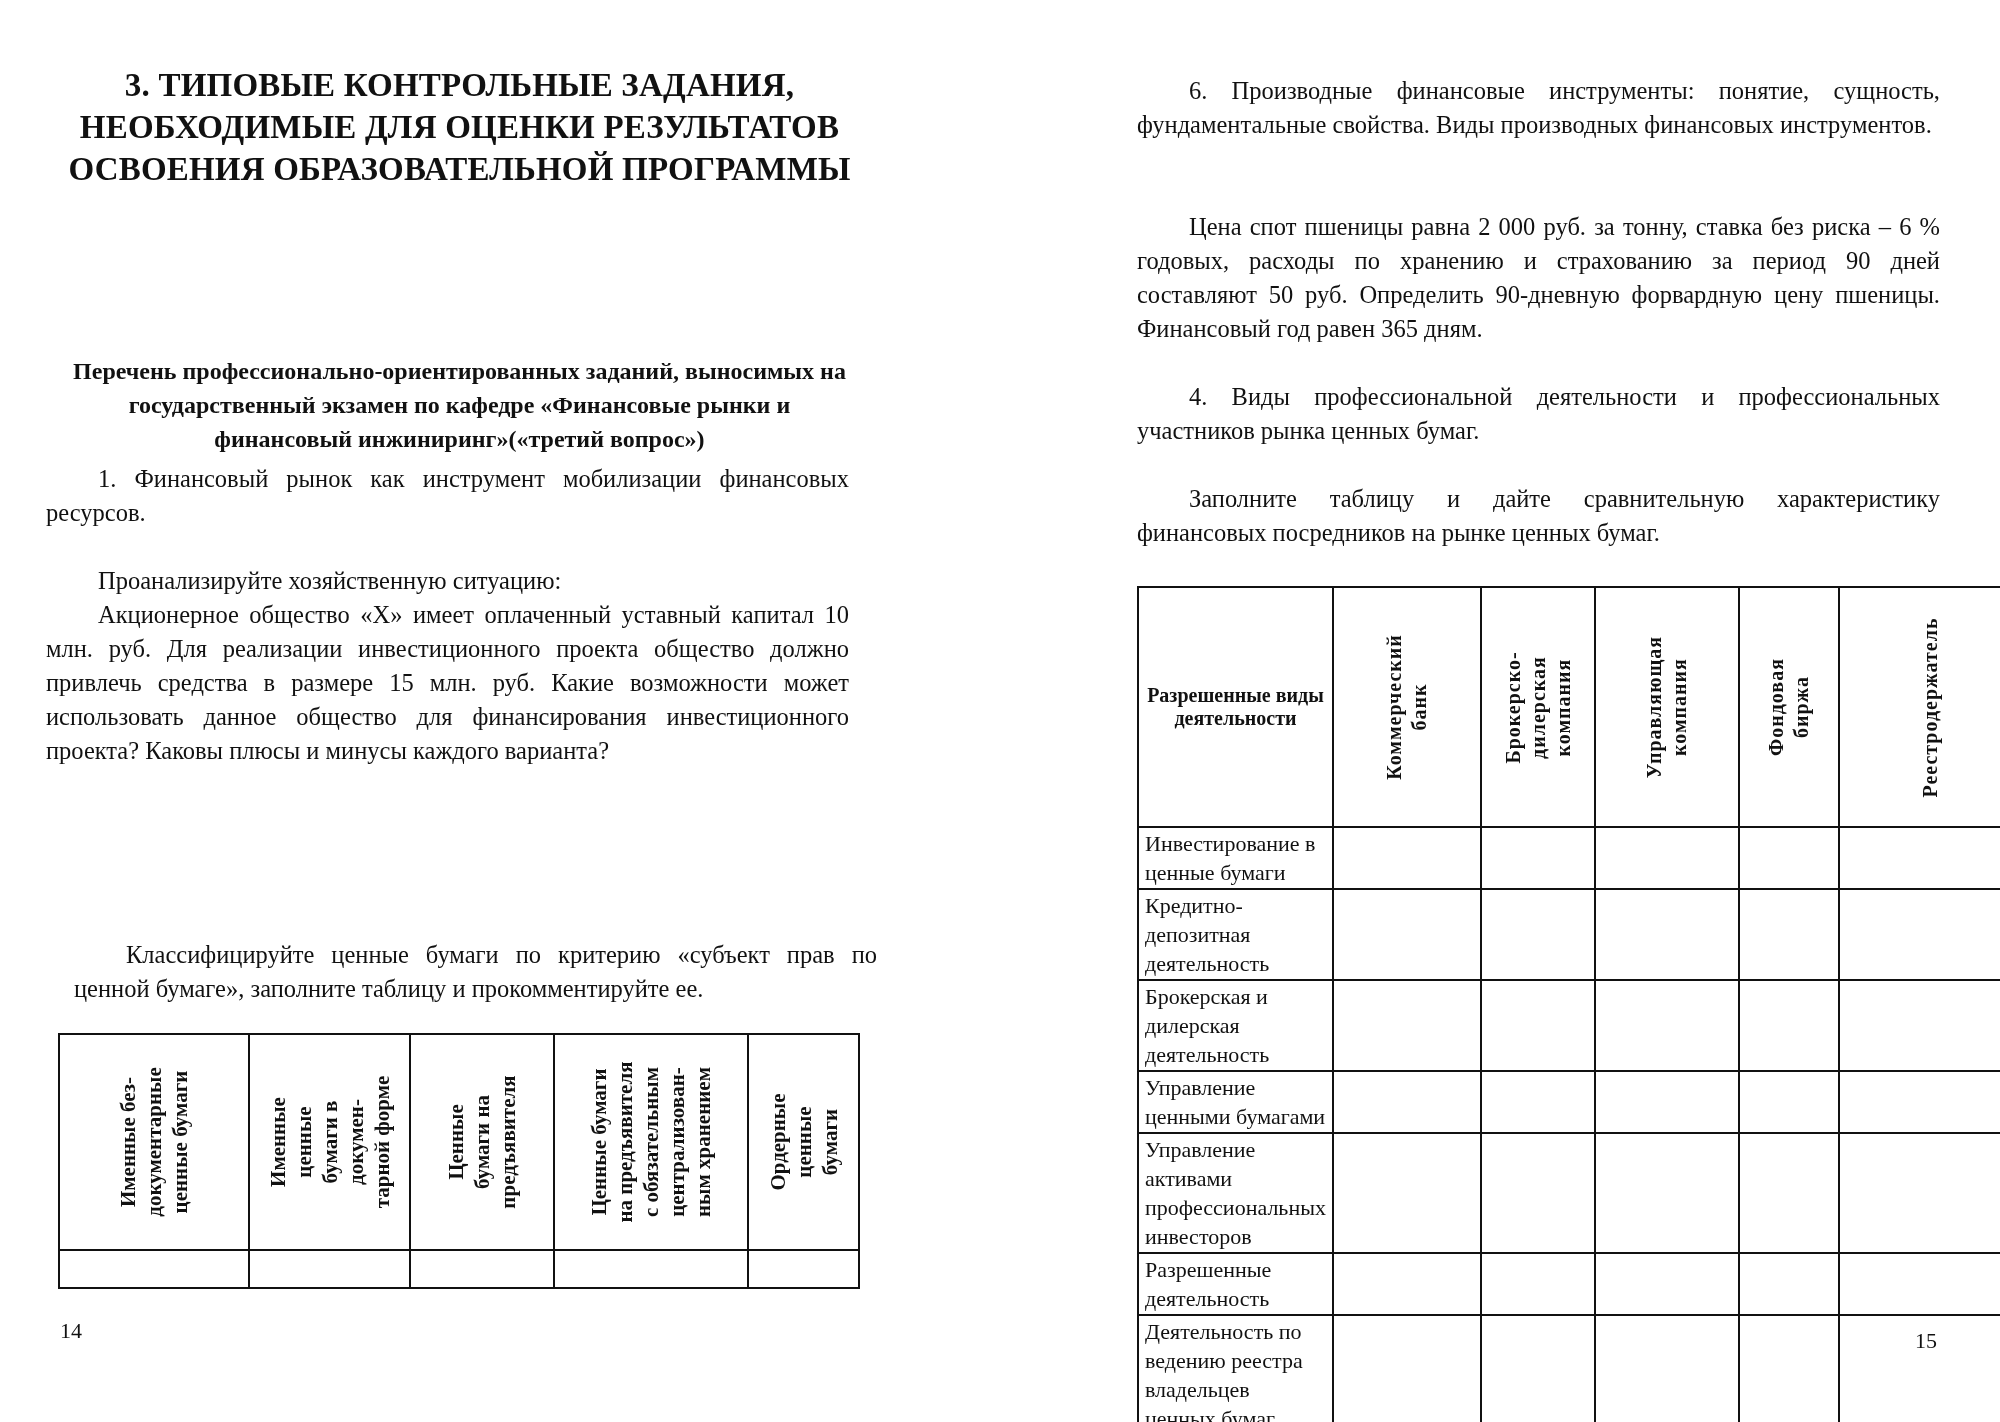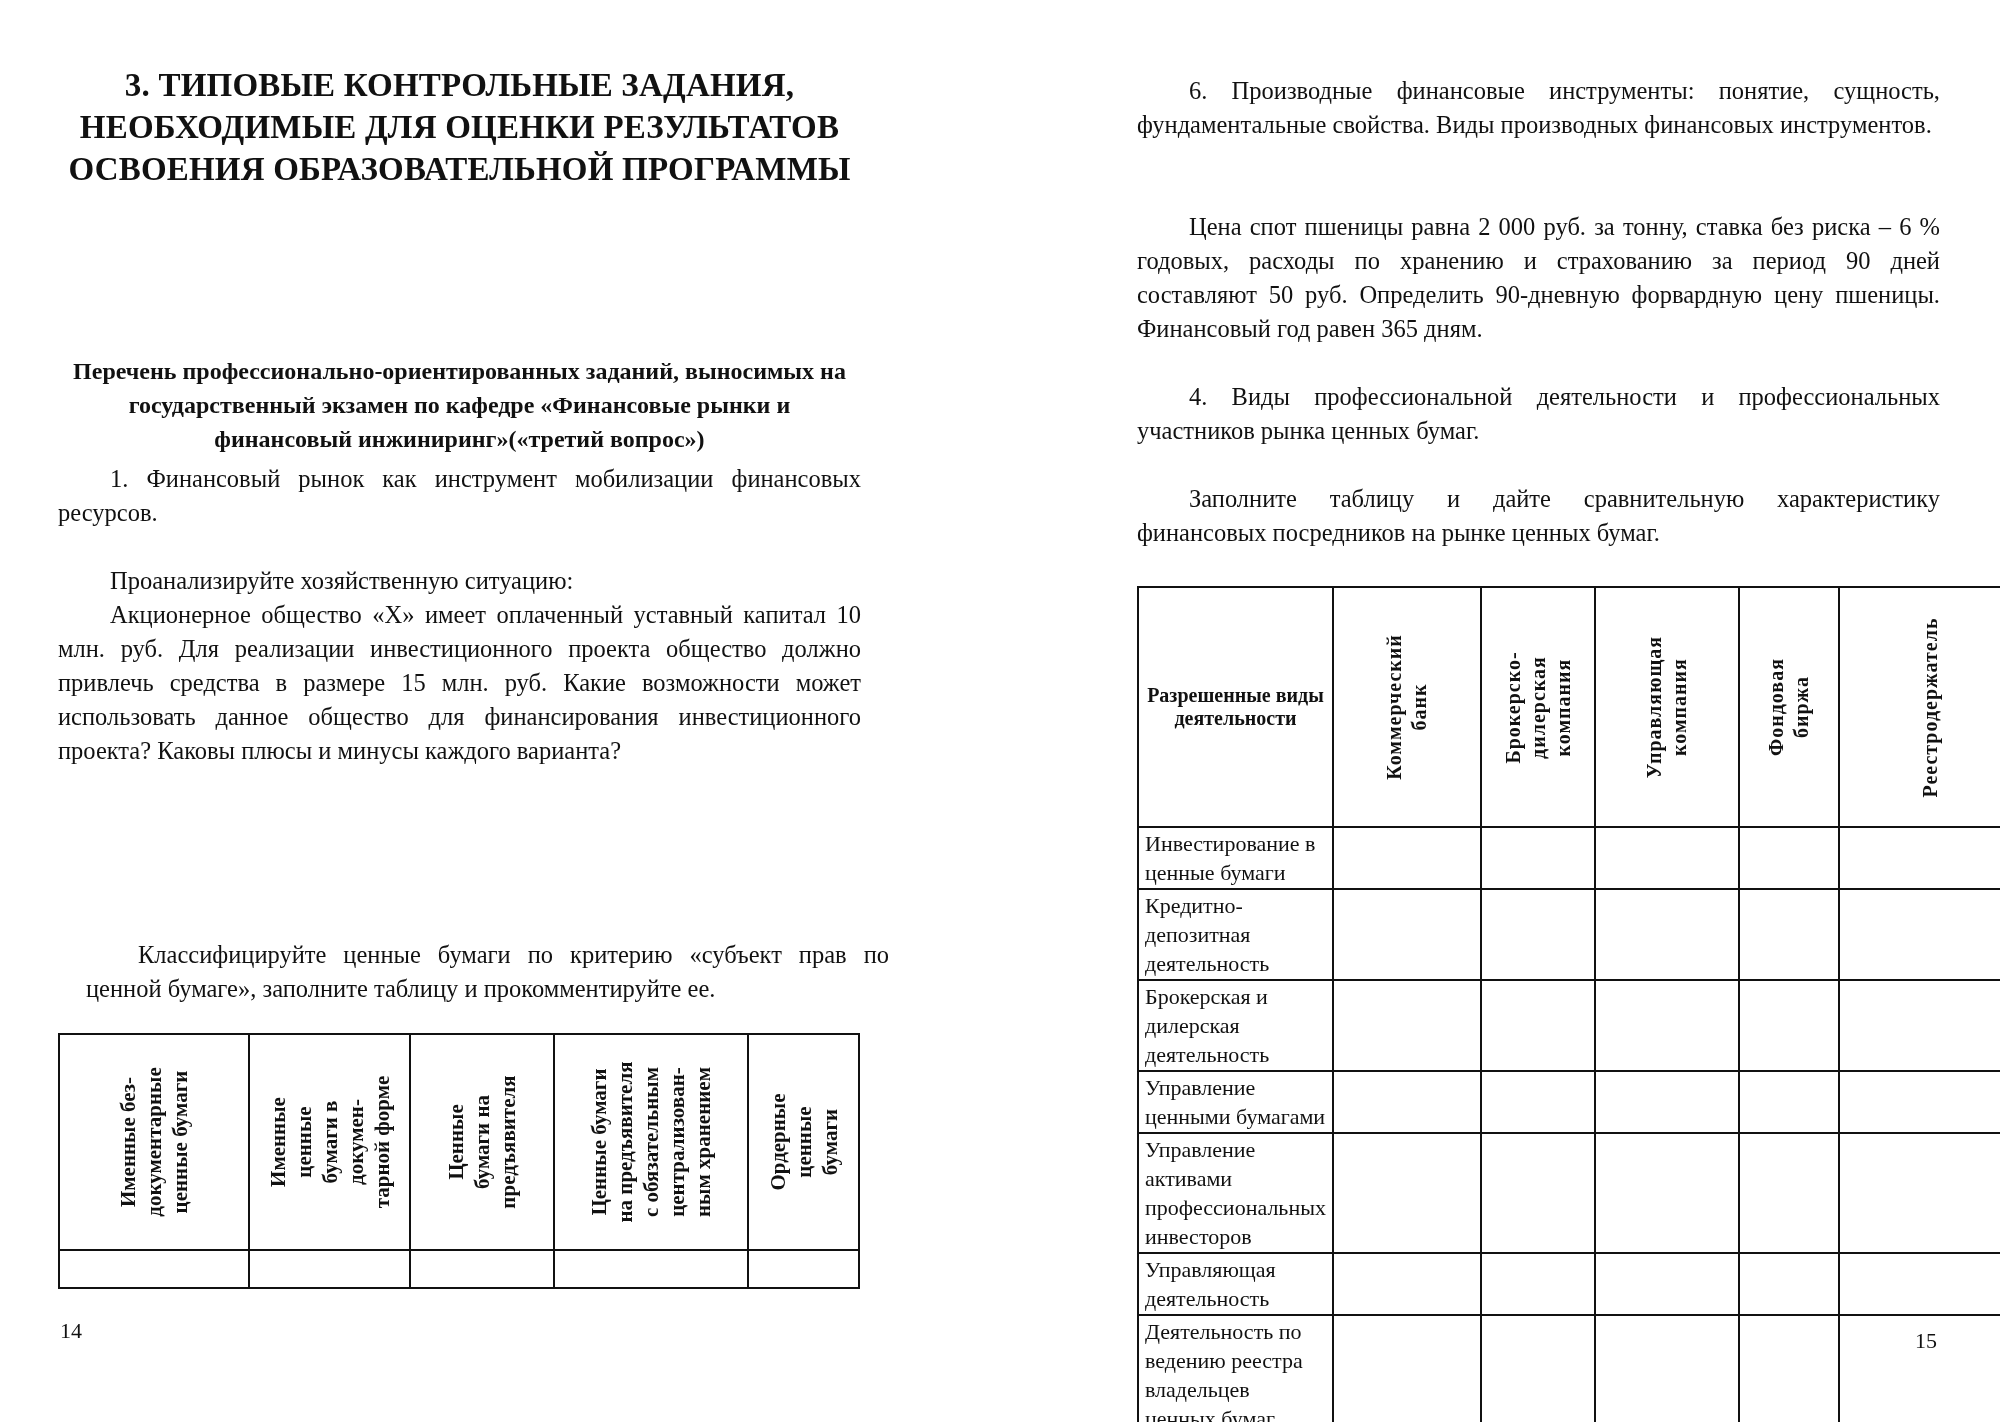--- a/index.html
+++ b/index.html
@@ -17,21 +17,21 @@
     letter-spacing: 0.2px;
   }
   .section-heading {
     position: absolute; left: 58px; width: 803px; top: 326px;
     text-align: center; font-weight: bold; font-size: 24px; line-height: 34px; margin-top: 28px;
   }
   .para {
     position: absolute; font-size: 24.5px; line-height: 34px; text-align: justify;
     text-indent: 52px;
   }
-  .left-col { left: 58px; width: 803px; }
+  .left-col { left: 46px; width: 803px; }
   .right-col { left: 137px; width: 803px; }
 
   .page-number { position: absolute; font-size: 22px; }
 
   table { border-collapse: collapse; position: absolute; }
   td, th { border: 2px solid #111; padding: 0; }
 
   
   #sec-table { left: 58px; top: 1033px; width: 802px; }
   #sec-table th { height: 214px; vertical-align: middle; text-align: center; position: relative; }
@@ -166,21 +166,21 @@
         </tr>
     <tr style="height:61px">
           <td>Управление активами профессиональных инвесторов</td>
           <td class="cell"></td>
           <td class="cell"></td>
           <td class="cell"></td>
           <td class="cell"></td>
           <td class="cell"></td>
         </tr>
     <tr style="height:31px">
-          <td>Управляющая деятельность</td>
+          <td>Разрешенные деятельность</td>
           <td class="cell"></td>
           <td class="cell"></td>
           <td class="cell"></td>
           <td class="cell"></td>
           <td class="cell"></td>
         </tr>
     <tr style="height:62px">
           <td>Деятельность по ведению реестра владельцев ценных бумаг</td>
           <td class="cell"></td>
           <td class="cell"></td>

